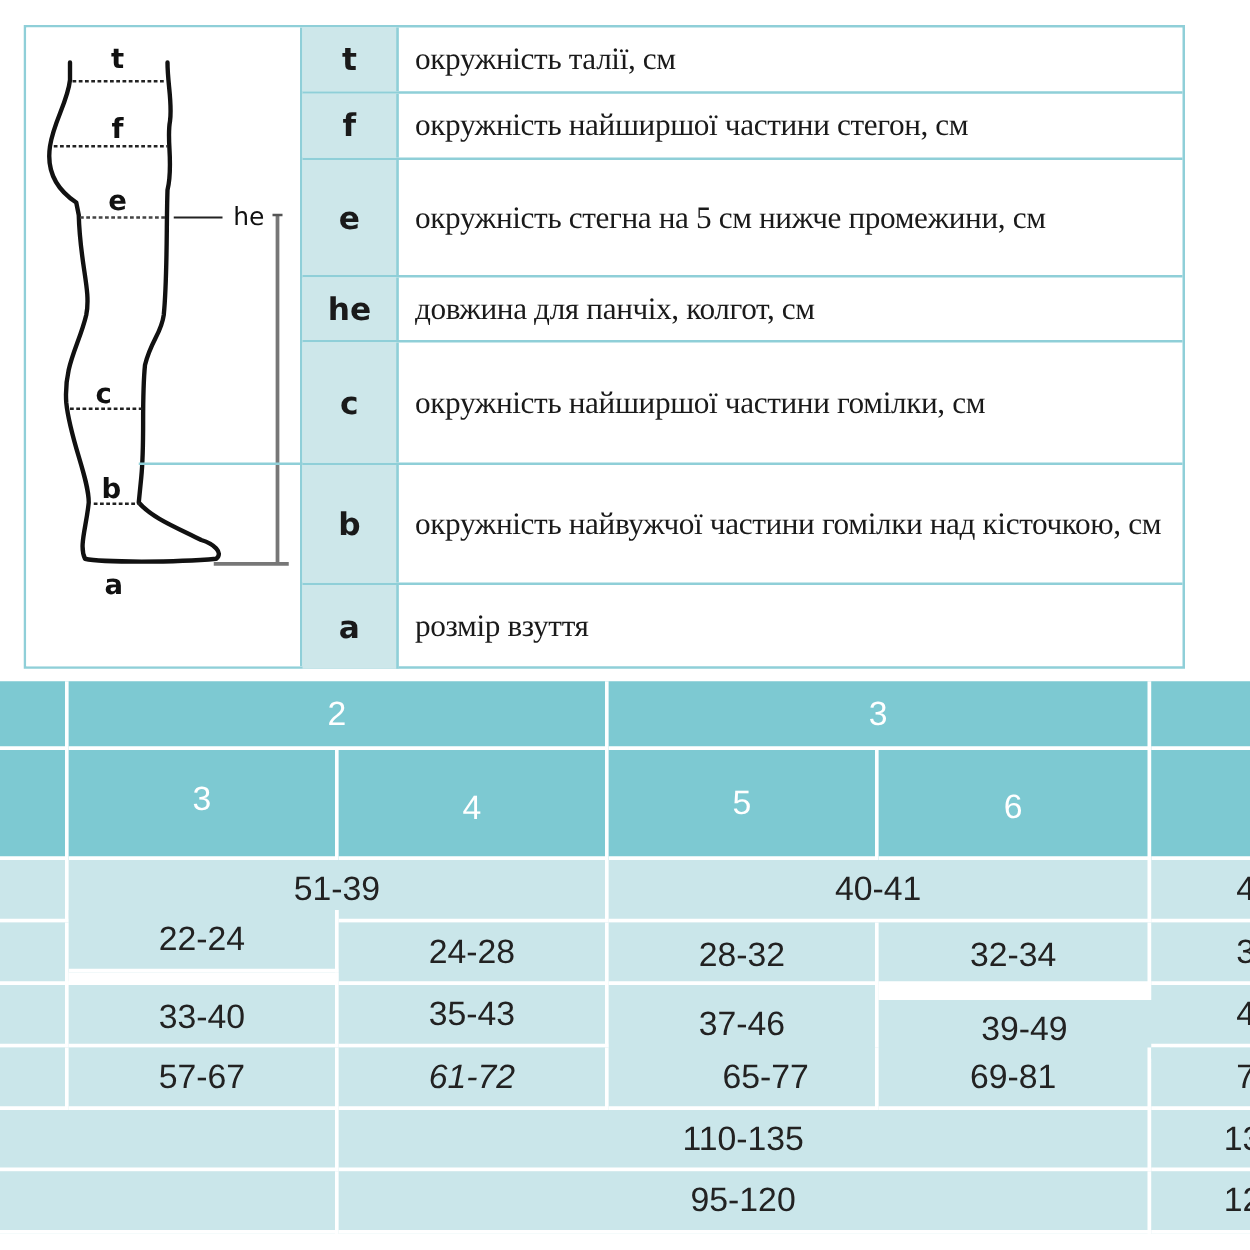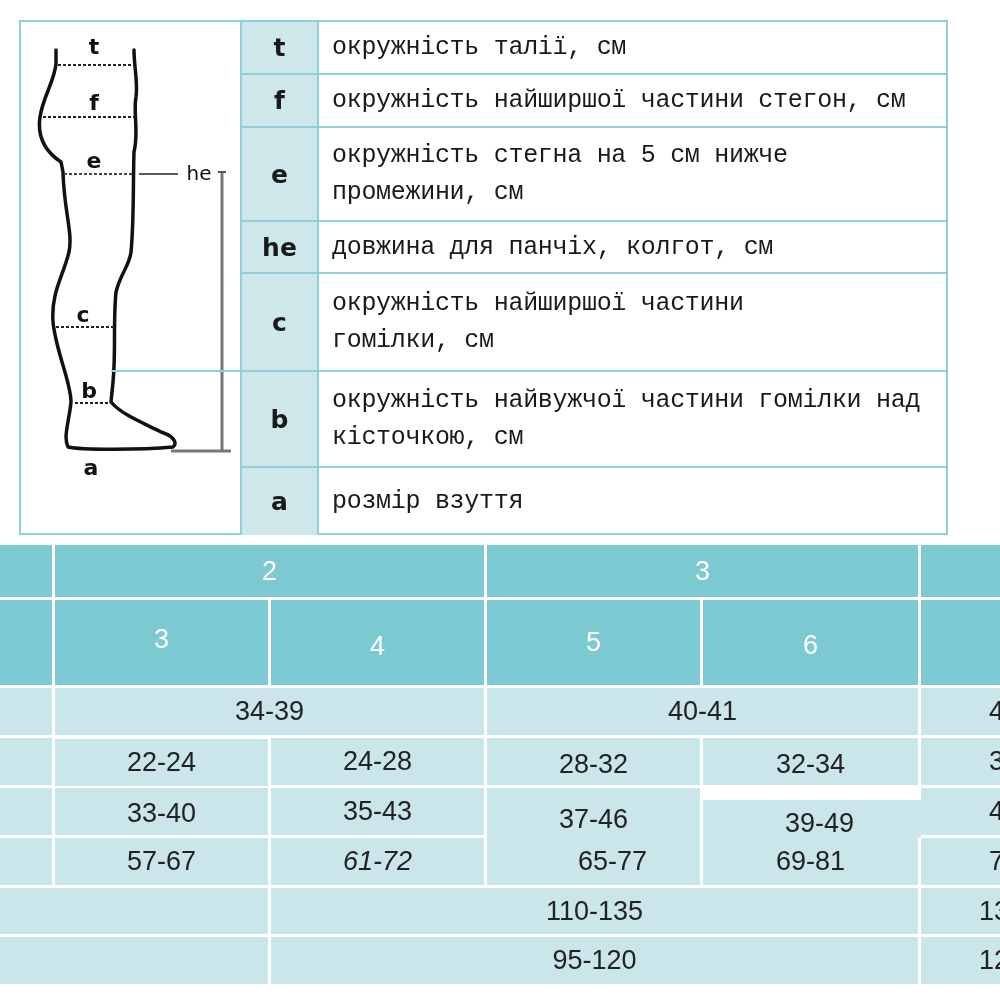--- a/index.html
+++ b/index.html
@@ -27,21 +27,21 @@
   .legend .row:last-child { border-bottom: none; }
   .legend .key {
     width: 77px; flex: 0 0 77px; background: #cde7ea;
     border-right: 2px solid #8fcfd8; box-sizing: border-box;
     display: flex; align-items: center; justify-content: center;
     font-family: "DejaVu Sans", sans-serif; font-weight: bold; font-size: 25px; color: #1a1a1a;
   }
   .legend .desc {
     flex: 1; display: flex; align-items: center;
     padding-left: 13px; font-size: 25px; line-height: 37px; color: #1a1a1a;
-    font-family: Liberation Mono, monospace;
+    font-family: Liberation Serif, serif;
     letter-spacing: -0.3px;
     border-radius: 19px;
   }
   
   .sizes { position: absolute; left: 0; top: 545px; width: 1000px; height: 442px; }
   .cell {
     position: absolute; box-sizing: border-box;
     display: flex; align-items: center; justify-content: center;
     font-size: 27px; color: #222;
     border-right: 3px solid #ffffff; border-bottom: 3px solid #ffffff;
@@ -121,26 +121,26 @@
   <div class="cell head" style="left:921px;top:0;width:79px;height:55px;border-right:none;"></div>
 
   <div class="cell head" style="left:0;top:55px;width:55px;height:88px;"></div>
   <div class="cell head" style="left:55px;top:55px;width:216px;height:88px;padding-bottom:6px;">3</div>
   <div class="cell head" style="left:271px;top:55px;width:216px;height:88px;padding-top:8px;">4</div>
   <div class="cell head" style="left:487px;top:55px;width:216px;height:88px;">5</div>
   <div class="cell head" style="left:703px;top:55px;width:218px;height:88px;padding-top:6px;">6</div>
   <div class="cell head" style="left:921px;top:55px;width:79px;height:88px;border-right:none;"></div>
 
   <div class="cell body" style="left:0;top:143px;width:55px;height:50px;"></div>
-  <div class="cell body" style="left:55px;top:143px;width:432px;height:50px;">34-39</div>
+  <div class="cell body" style="left:55px;top:143px;width:432px;height:50px;">51-39</div>
   <div class="cell body" style="left:487px;top:143px;width:434px;height:50px;">40-41</div>
   <div class="cell body clip" style="left:921px;top:143px;width:79px;height:50px;border-right:none;padding-left:68px;">4</div>
 
   <div class="cell body" style="left:0;top:193px;width:55px;height:50px;"></div>
-  <div class="cell body" style="left:55px;top:194px;width:216px;height:50px;">22-24</div>
+  <div class="cell body" style="left:55px;top:183px;width:216px;height:50px;">22-24</div>
   <div class="cell body" style="left:271px;top:193px;width:216px;height:50px;">24-28</div>
   <div class="cell body" style="left:487px;top:193px;width:216px;height:50px;padding-top:6px;">28-32</div>
   <div class="cell body" style="left:703px;top:193px;width:218px;height:50px;padding-top:6px;">32-34</div>
   <div class="cell body clip" style="left:921px;top:193px;width:79px;height:50px;border-right:none;padding-left:68px;">3</div>
 
   <div class="cell body" style="left:0;top:243px;width:55px;height:50px;"></div>
   <div class="cell body" style="left:55px;top:243px;width:216px;height:50px;padding-top:4px;">33-40</div>
   <div class="cell body" style="left:271px;top:243px;width:216px;height:50px;">35-43</div>
   <div class="cell body" style="left:487px;top:243px;width:216px;height:66px;">37-46</div>
   <div class="cell body" style="left:703px;top:255px;width:236px;height:50px;">39-49</div>

